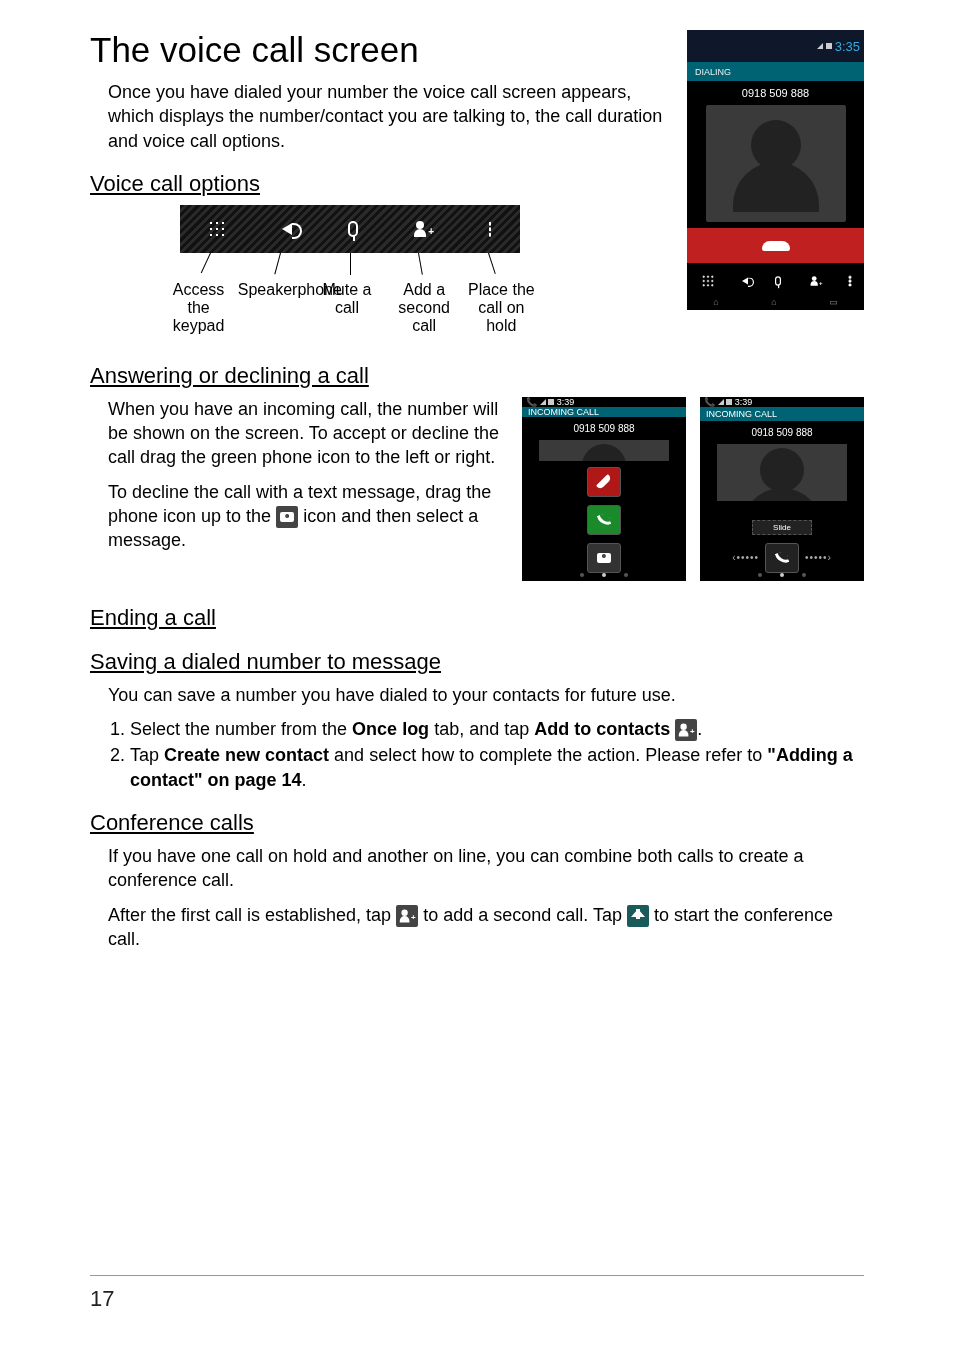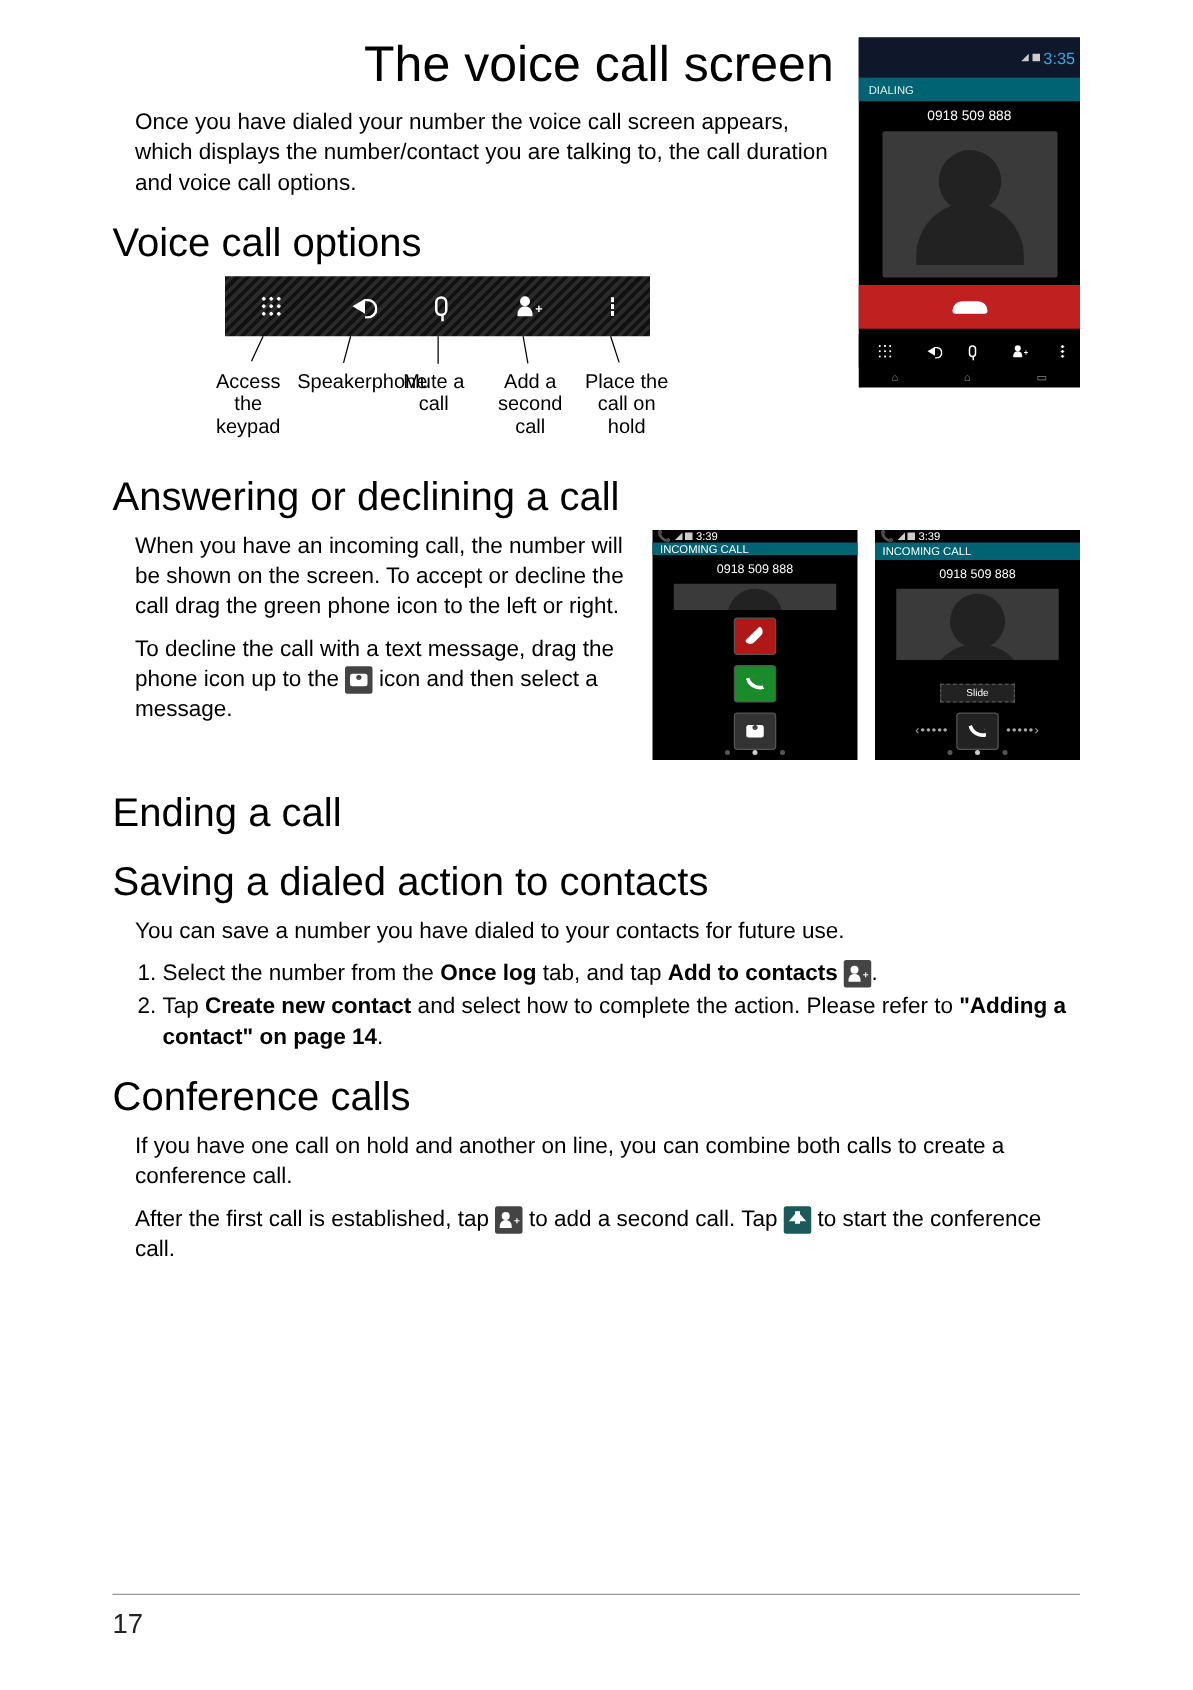--- a/index.html
+++ b/index.html
@@ -10,29 +10,29 @@
     background: #fff;
     color: #000;
   }
   .page {
     width: 954px;
     min-height: 1352px;
     padding: 30px 90px 40px 90px;
     position: relative;
   }
   h1 {
-    font-size: 40px;
+    font-size: 35px;
     font-weight: normal;
     margin: 0 0 10px 0;
-    text-align: right;
   }
   h2 {
-    font-size: 32px;
+    font-size: 22px;
     font-weight: normal;
     margin: 18px 0 8px 0;
+    text-decoration: underline;
   }
   p {
     font-size: 18px;
     line-height: 1.35;
     margin: 0 0 10px 0;
   }
   .indent {
     margin-left: 18px;
   }
   ol {
@@ -499,21 +499,21 @@
       <div class="dotsnav">
           <span></span>
           <span style="background:#ccc;"></span>
           <span></span>
         </div>
     </div>
   </div>
 
   <h2 style="margin-top:24px;">Ending a call</h2>
 
-  <h2>Saving a dialed action to contacts</h2>
+  <h2>Saving a dialed number to message</h2>
   <p class="indent">You can save a number you have dialed to your contacts for future use.</p>
   <ol>
     <li>
       <span>Select the number from the </span><b>Once log</b><span> tab, and tap </span><b>Add to contacts</b><span> </span><span class="inline-icon">
           <span class="ic ic-addperson" style="transform:scale(0.8);">
             <span class="plus">+</span>
           </span>
         </span><span>.</span>
     </li>
     <li>

